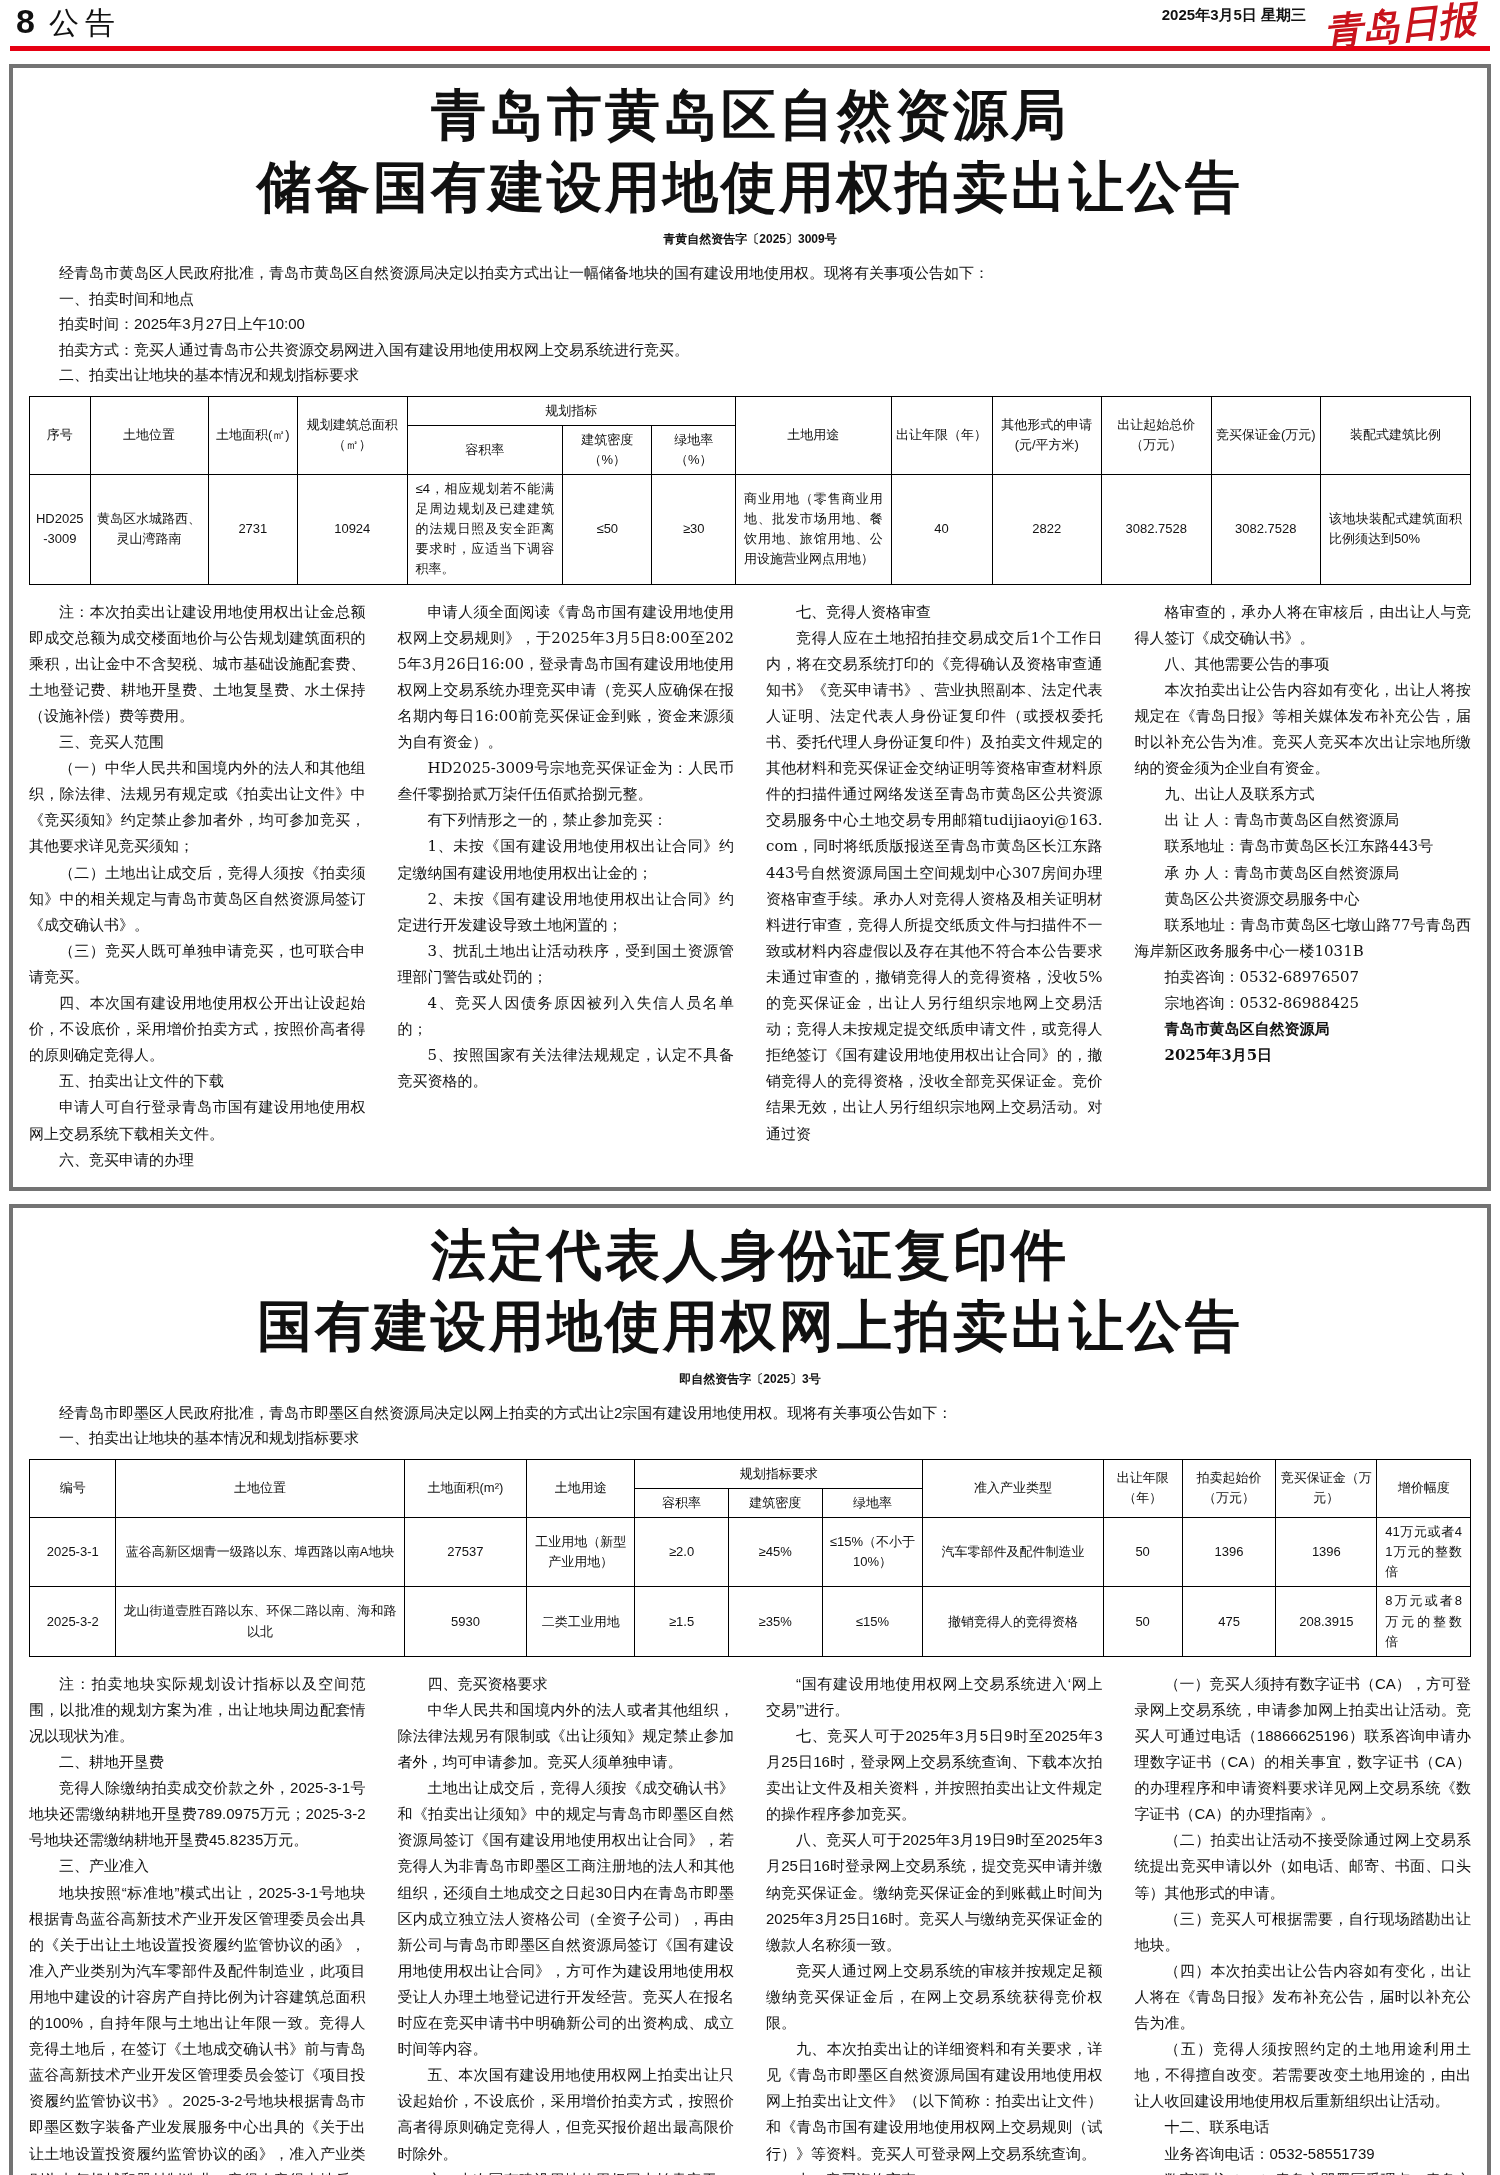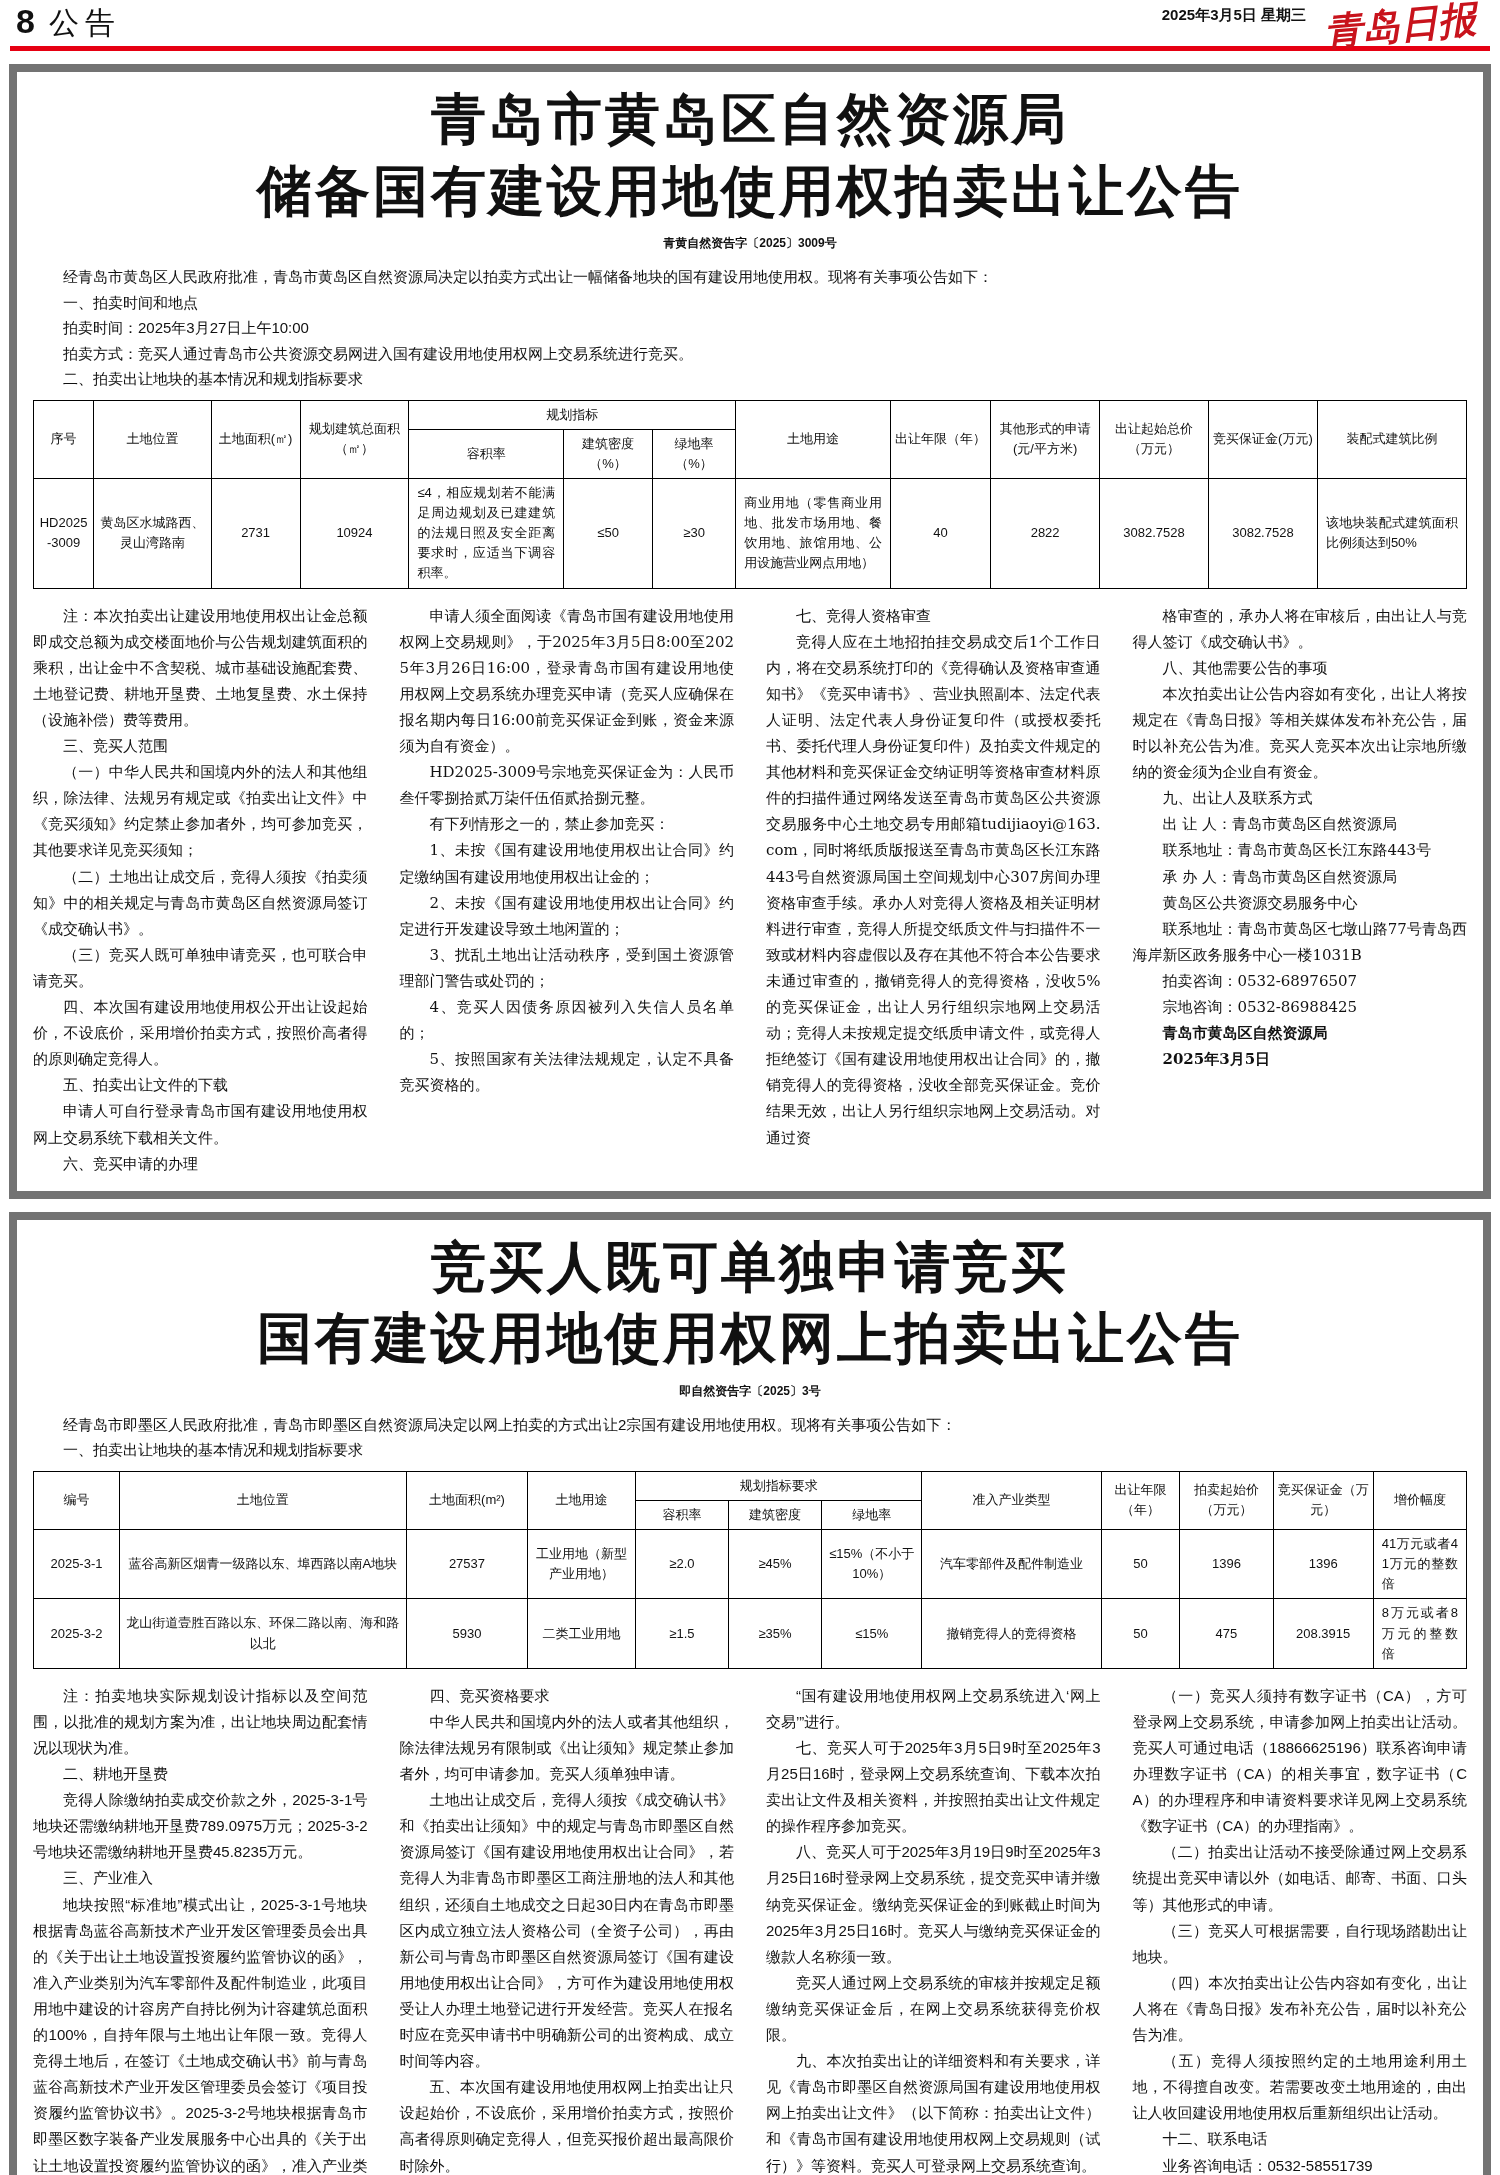--- a/index.html
+++ b/index.html
@@ -9,21 +9,21 @@
   .hdr{display:flex;justify-content:space-between;align-items:flex-end;padding:4px 16px 2px;height:46px;box-sizing:border-box;}
   .hdr-left{display:flex;align-items:baseline;gap:14px;}
   .page-no{font-size:34px;font-weight:900;}
   .section-name{font-size:30px;font-weight:400;letter-spacing:6px;}
   .hdr-right{display:flex;align-items:flex-start;gap:18px;}
   .issue-date{font-size:15px;font-weight:700;padding-bottom:4px;}
   .masthead{color:#c8131c;font-size:38px;font-weight:900;font-style:italic;
             font-family:"DejaVu Serif","Liberation Serif",serif;transform:rotate(-5deg);line-height:1;padding-right:8px;}
   .red-rule{height:5px;background:#e60012;margin:0 10px;}
   
-  .big-box{border:8px solid #737373;margin:13px 9px 0;padding:12px 16px 14px;box-sizing:border-box;}
+  .big-box{border:4px solid #737373;margin:13px 9px 0;padding:12px 16px 14px;box-sizing:border-box;}
   .btitle{text-align:center;font-weight:900;font-size:55px;line-height:1.3;letter-spacing:3px;}
   .doc-no{text-align:center;font-size:12px;font-weight:700;margin:8px 0 12px;}
   .intro p{margin:0;font-size:15px;line-height:1.7;text-indent:2em;}
   table{width:100%;border-collapse:collapse;table-layout:fixed;font-size:13px;margin:8px 0 14px;}
   th,td{border:1px solid #000;padding:4px 4px;text-align:center;vertical-align:middle;font-weight:400;line-height:1.55;word-break:break-all;}
   th{font-weight:400;}
   td.just{text-align:justify;padding:4px 8px;}
   .cols{display:flex;gap:32px;}
   .col{flex:1;min-width:0;}
   .col p{margin:0;font-size:15px;line-height:1.74;text-indent:2em;text-align:justify;word-break:break-all;}
@@ -152,21 +152,21 @@
             <p>拍卖咨询：0532-68976507</p>
             <p>宗地咨询：0532-86988425</p>
           </div>
         <p class="sign-line">青岛市黄岛区自然资源局</p>
         <p class="sign-line">2025年3月5日</p>
       </div>
     </div>
   </div>
 
   <div class="big-box">
-    <div class="btitle">竞买人既可单独申请竞买</div>
+    <div class="btitle">法定代表人身份证复印件</div>
     <div class="btitle">国有建设用地使用权网上拍卖出让公告</div>
     <div class="doc-no">即自然资告字〔2025〕3号</div>
     <div class="intro">
         <p>经青岛市即墨区人民政府批准，青岛市即墨区自然资源局决定以网上拍卖的方式出让2宗国有建设用地使用权。现将有关事项公告如下：</p>
         <p>一、拍卖出让地块的基本情况和规划指标要求</p>
       </div>
 
     <table>
       <colgroup>
         <col style="width:6%">

